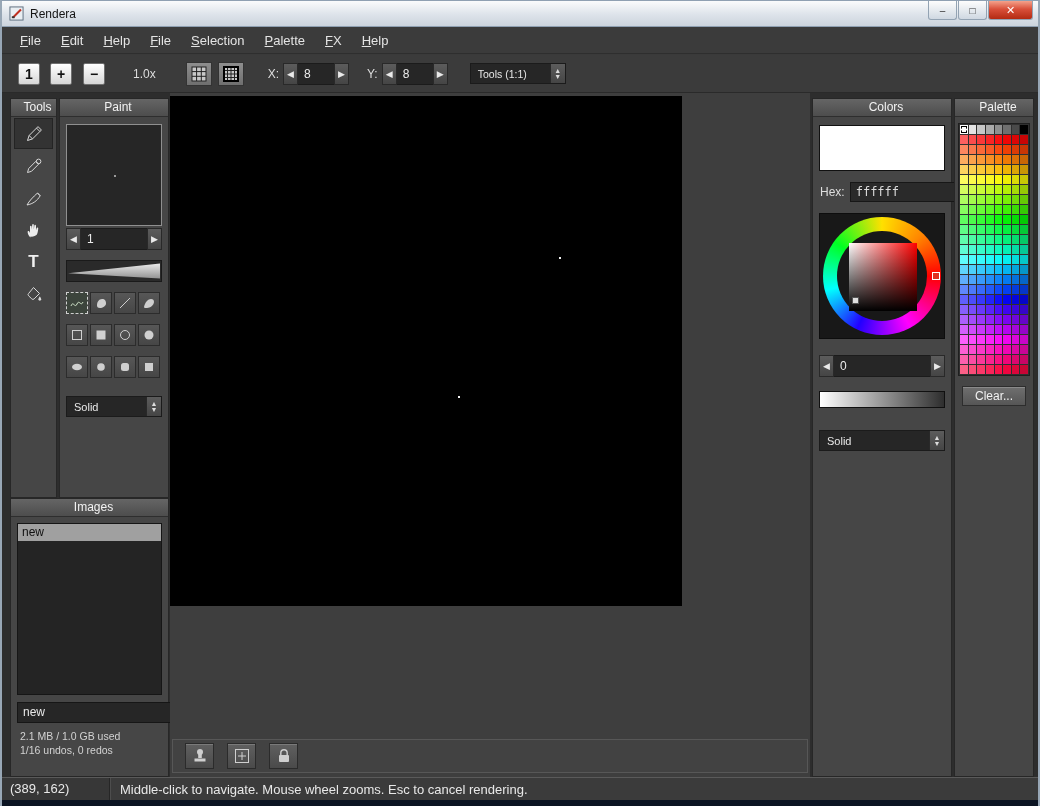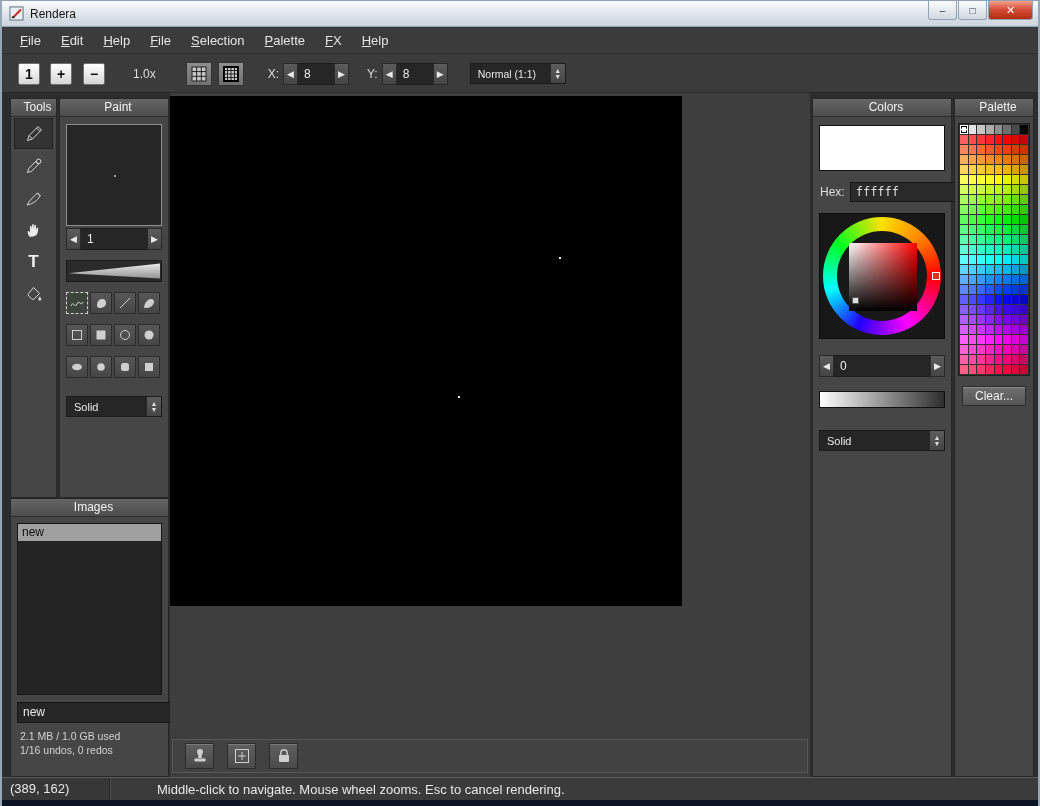--- a/index.html
+++ b/index.html
@@ -124,21 +124,21 @@
   .swatch.selected { outline:1px dashed #000; outline-offset:-2px; }
   .editor-btn { display:block; width:64px; height:20px; margin:10px auto 0;
     background:linear-gradient(#6f6f6f,#565656); border:1px solid #2d2d2d; box-shadow:inset 0 1px 0 #8a8a8a;
     color:#f2f2f2; font-size:12px; text-align:center; line-height:18px; }
 
   
   .statusbar { position:absolute; left:0; right:0; top:776px; height:23px; background:#3b3b3b;
     border-top:1px solid #5a5a5a; display:flex; align-items:center; color:#e8e8e8; font-size:13px; }
   .coords { width:108px; height:100%; line-height:21px; padding-left:8px; background:#373737;
     border-right:1px solid #262626; box-shadow:1px 0 0 #4d4d4d; }
-  .status-msg { padding-left:23px; white-space:nowrap;margin-left:24px; }
+  .status-msg { padding-left:10px; white-space:nowrap; }
   .taskbar-strip { position:absolute; left:0; right:0; top:799px; height:7px; background:#0b1422; }
 </style>
 </head>
 <body>
 
 <div class="app">
 
   <div class="titlebar">
     <svg class="app-icon" viewBox="0 0 16 16">
       <rect x="1" y="1" width="14" height="14" fill="#e9eef2" stroke="#5a6b7c"></rect>
@@ -188,21 +188,21 @@
       <div class="sfield" style="flex:1">8</div>
       <div class="sarrow">▶</div>
     </div>
     <span class="tb-label" style="margin-left:18px">Y:</span>
     <div class="spin" style="margin-left:4px;width:66px">
       <div class="sarrow">◀</div>
       <div class="sfield" style="flex:1">8</div>
       <div class="sarrow">▶</div>
     </div>
     <div class="combo" style="margin-left:22px;width:96px">
-      <div class="ctext" style="font-size:10.5px">Normal (1:1)</div>
+      <div class="ctext" style="font-size:10.5px">Tools (1:1)</div>
       <div class="cstep">
         <span>▲</span>
         <span>▼</span>
       </div>
     </div>
   </div>
 
   <div class="main">
 
     <div class="panel tools-panel">

